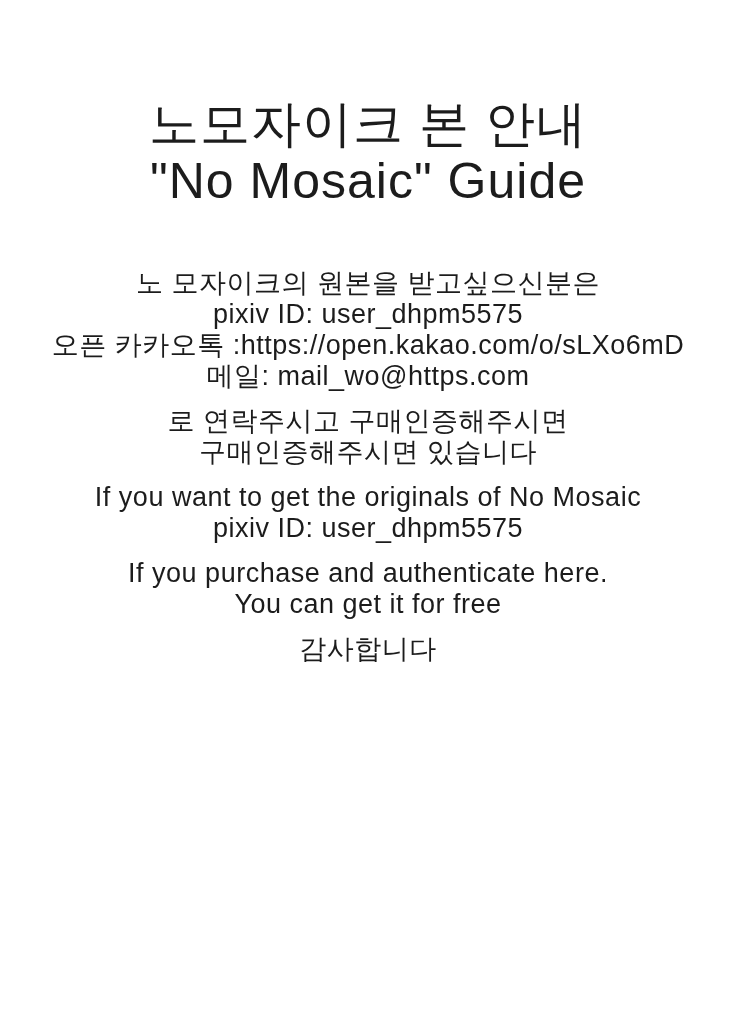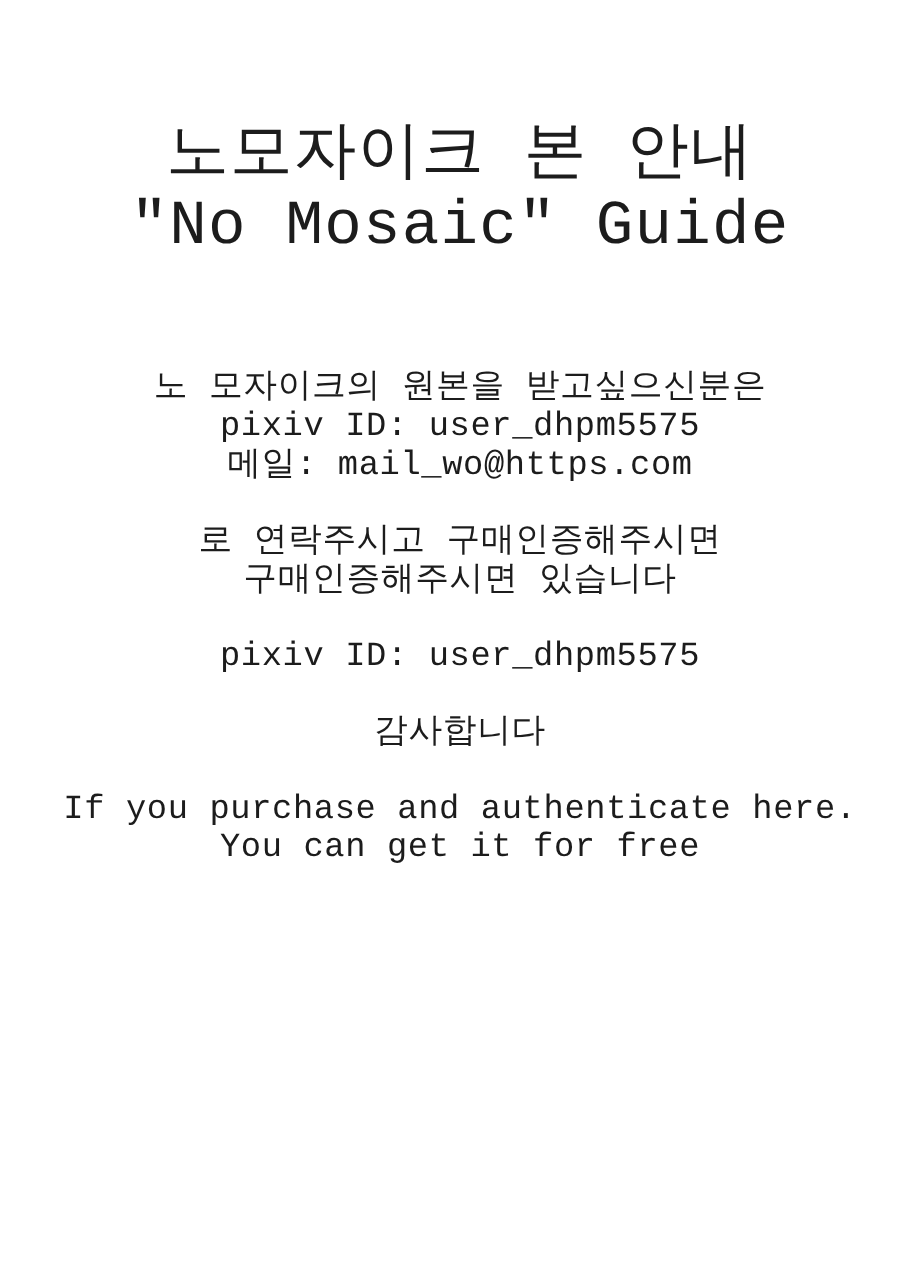--- a/index.html
+++ b/index.html
@@ -1,15 +1,15 @@
 <!DOCTYPE html>
 <html><head>
 <meta charset="utf-8">
 <style>
-  * { margin: 0; padding: 0; box-sizing: border-box; font-family: Liberation Mono, monospace; }
+  * { margin: 0; padding: 0; box-sizing: border-box; }
   html, body {
     width: 736px;
     height: 1029px;
     background: #ffffff;
     overflow: hidden;
   }
   .page {
     width: 736px;
     height: 1029px;
     background: #ffffff;
@@ -23,52 +23,54 @@
     line-height: 57px;
     font-weight: 400;
     letter-spacing: 1px;
   }
   .body-block {
     font-size: 27px;
     line-height: 31px;
     font-weight: 400;
     letter-spacing: 0.5px;
   }
-  .gap-lg { margin-top: 86px; }
-  .gap-md { margin-top: 30px; }
+  .gap-lg { margin-top: 58px; }
+  .gap-md { margin-top: 14px; }
   .line { display: block; white-space: nowrap; }
 </style>
 </head>
 <body>
 
 <div class="page">
 
   <div class="title-block">
     <span class="line">노모자이크 본 안내</span>
     <span class="line">"No Mosaic" Guide</span>
   </div>
 
   <div class="body-block gap-lg">
     <span class="line">노 모자이크의 원본을 받고싶으신분은</span>
     <span class="line">pixiv ID: user_dhpm5575</span>
+    <span class="line">오픈 카카오톡 :https://open.kakao.com/o/sLXo6mD</span>
     <span class="line">메일: mail_wo@https.com</span>
   </div>
 
   <div class="body-block gap-md">
     <span class="line">로 연락주시고 구매인증해주시면</span>
     <span class="line">구매인증해주시면 있습니다</span>
   </div>
 
   <div class="body-block gap-md">
+    <span class="line">If you want to get the originals of No Mosaic</span>
     <span class="line">pixiv ID: user_dhpm5575</span>
-  </div>
-
-  <div class="body-block gap-md">
-    <span class="line">감사합니다</span>
   </div>
 
   <div class="body-block gap-md">
     <span class="line">If you purchase and authenticate here.</span>
     <span class="line">You can get it for free</span>
   </div>
 
+  <div class="body-block gap-md">
+    <span class="line">감사합니다</span>
+  </div>
+
 
 </div>
 
 </body></html>

